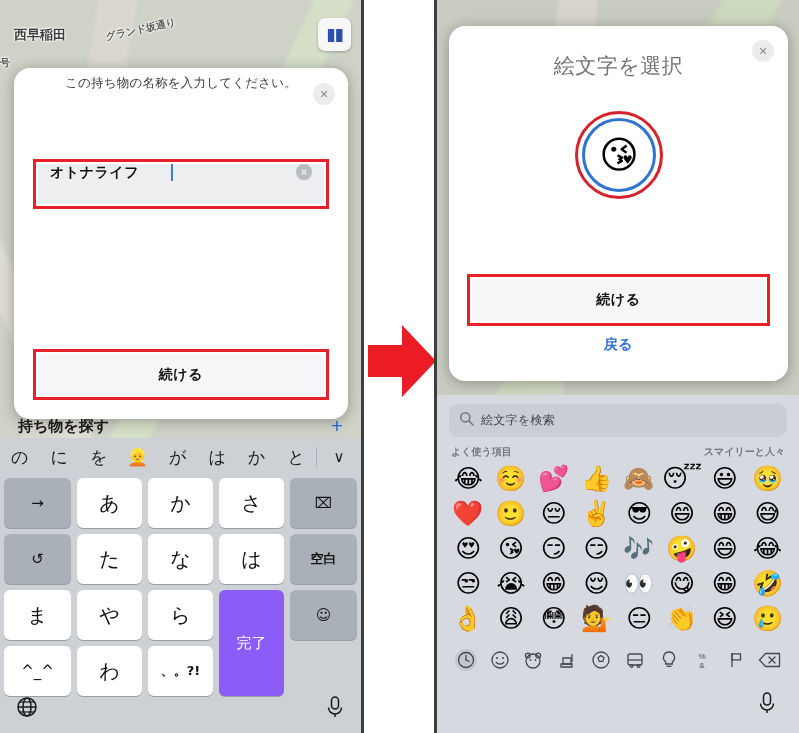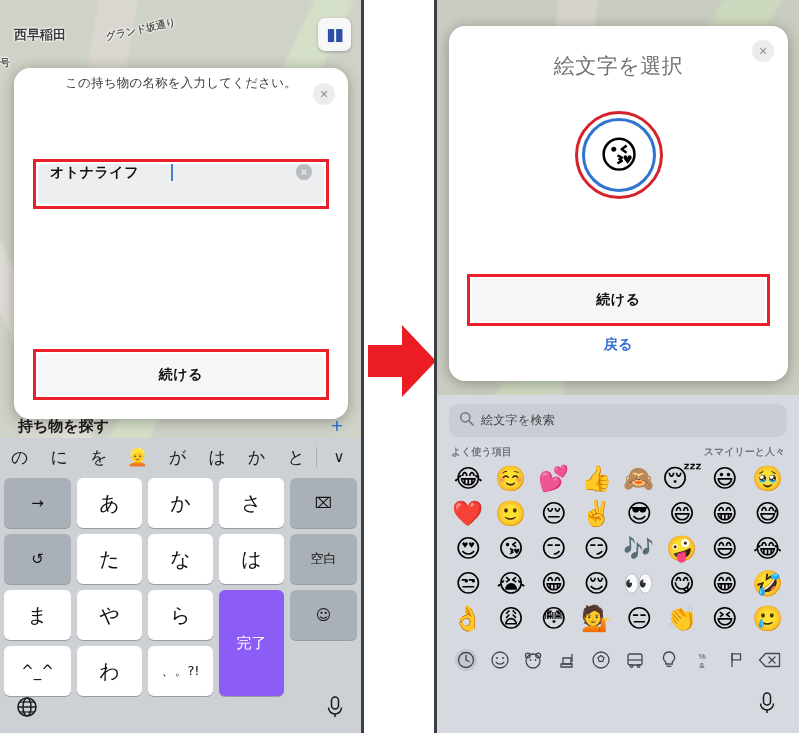--- a/index.html
+++ b/index.html
@@ -160,21 +160,21 @@
     grid-auto-rows: 50px; gap:6px; padding: 0 4px;
   }
   .key {
     border-radius:6px; display:flex; align-items:center; justify-content:center;
     font-size:20px; color:#111; box-shadow:0 1px 0 rgba(0,0,0,.25);
     font-family:"DejaVu Sans", sans-serif;
   }
   .key.white { background:#fff; }
   .key.gray  { background:#aab0b7; }
   .key.blue  { background:#8b5cf6; color:#fff; grid-row: span 2; font-size:15px; font-weight:500;}
-  .key.small { font-size:13px; font-weight:400; }
+  .key.small { font-size:13px; font-weight:700; }
   .key.med   { font-size:15px; }
   .kb-bottom {
     position:absolute; left:0; width:100%; height:46px;
     display:flex; align-items:center; justify-content:space-between;
     padding: 0 16px; font-size:20px; color:#1a1a1a;
   }
 
   
   .ekb { position:absolute; left:0; width:100%; background:#d6dae0; }
   .ekb-search {

